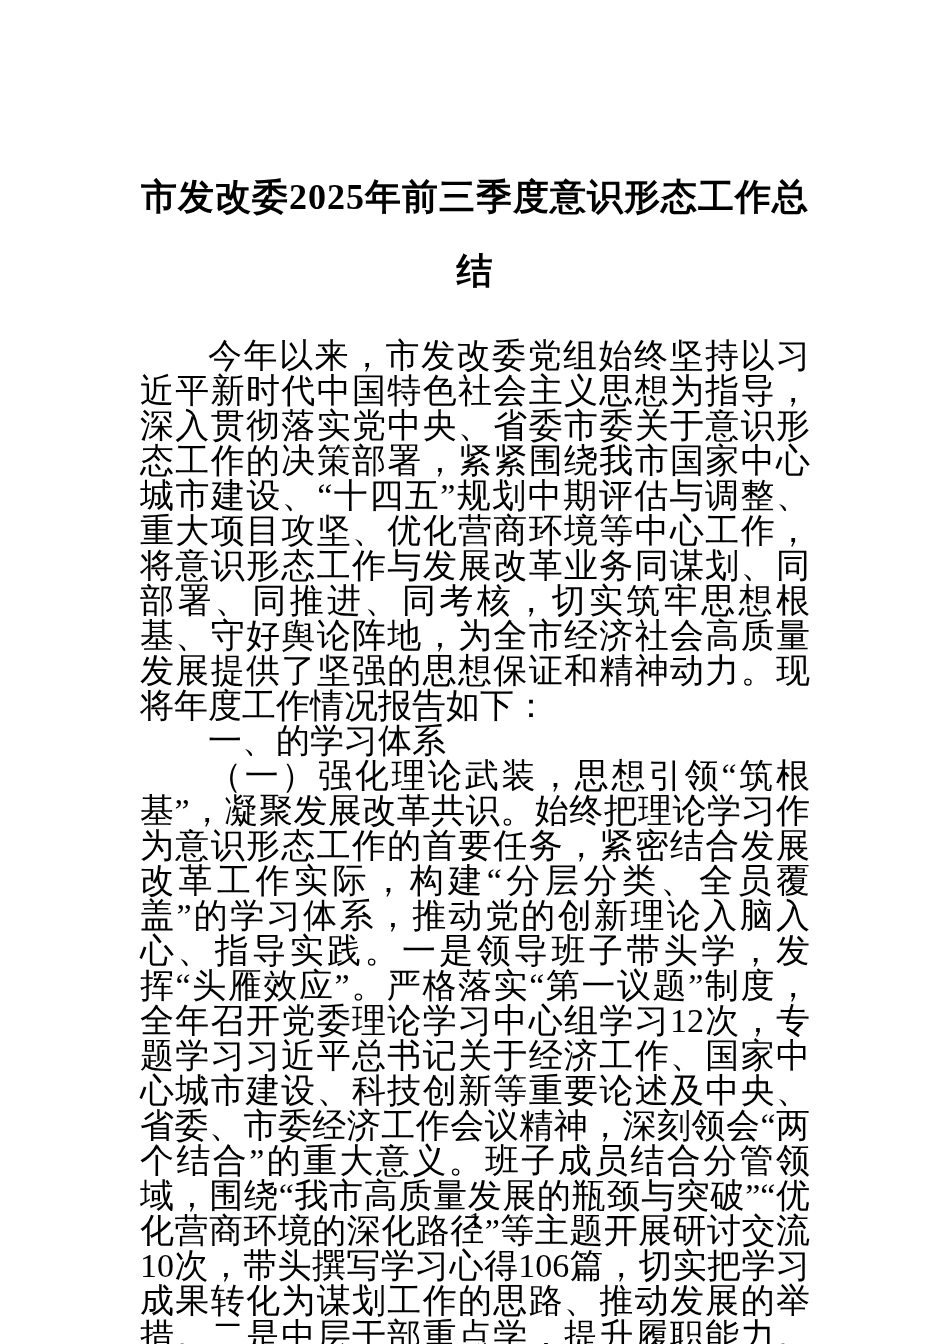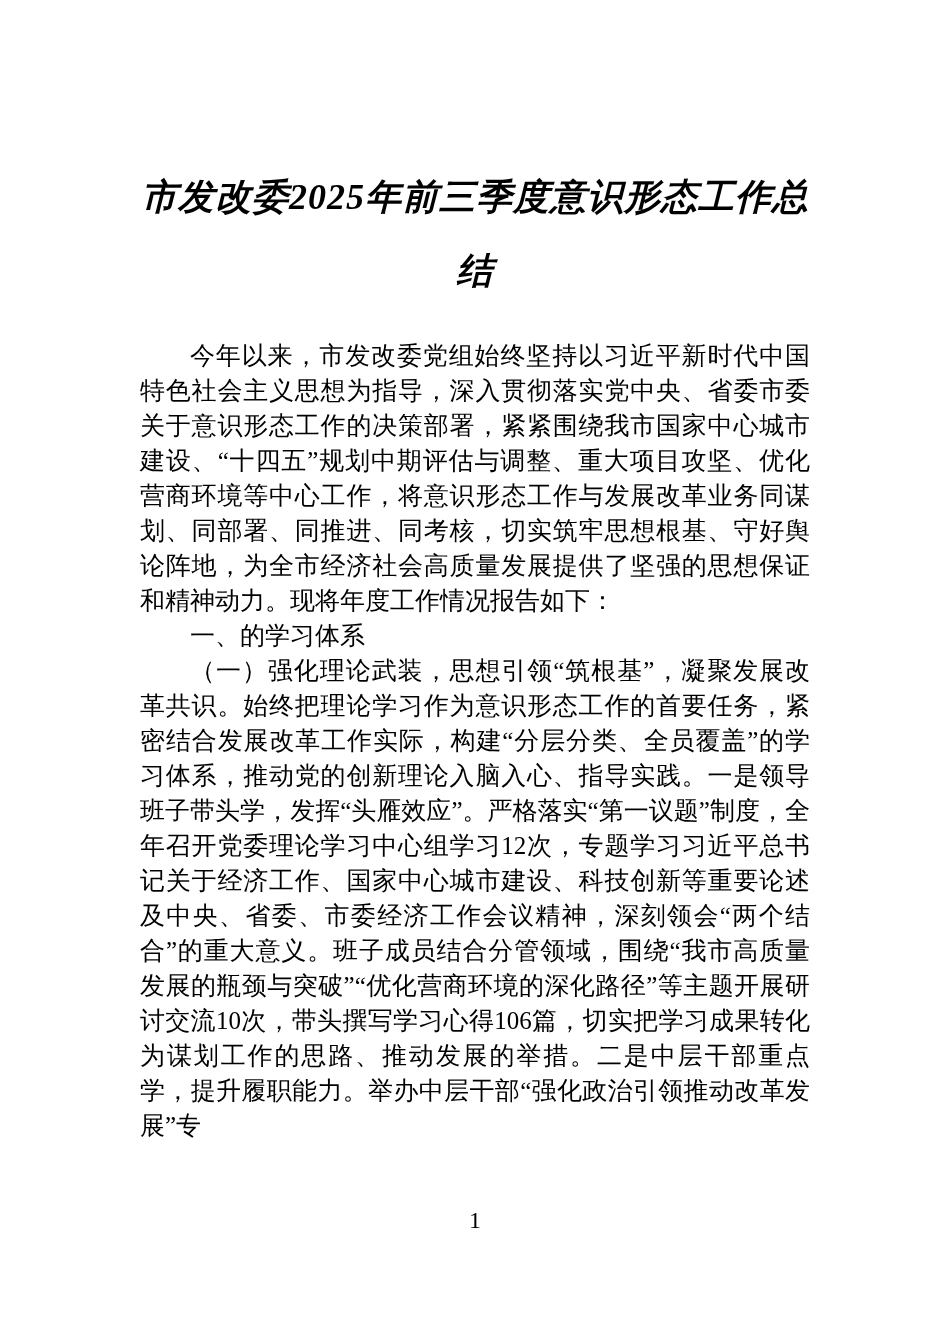--- a/index.html
+++ b/index.html
@@ -19,25 +19,24 @@
     overflow: hidden;
     font-family: "Liberation Serif", "DejaVu Serif", serif;
   }
   .doc-title {
     margin: 0 0 30px 0;
     font-size: 36px;
     font-weight: bold;
     line-height: 74px;
     text-align: center;
     letter-spacing: 1px;
-    font-style: italic;
   }
   .doc-body p {
     margin: 0;
-    font-size: 25px;
+    font-size: 34px;
     line-height: 35px;
     text-align: justify;
     text-justify: inter-character;
     text-indent: 2em;
     word-break: break-all;
   }
   .page-footer {
     position: absolute;
     left: 0;
     right: 0;

